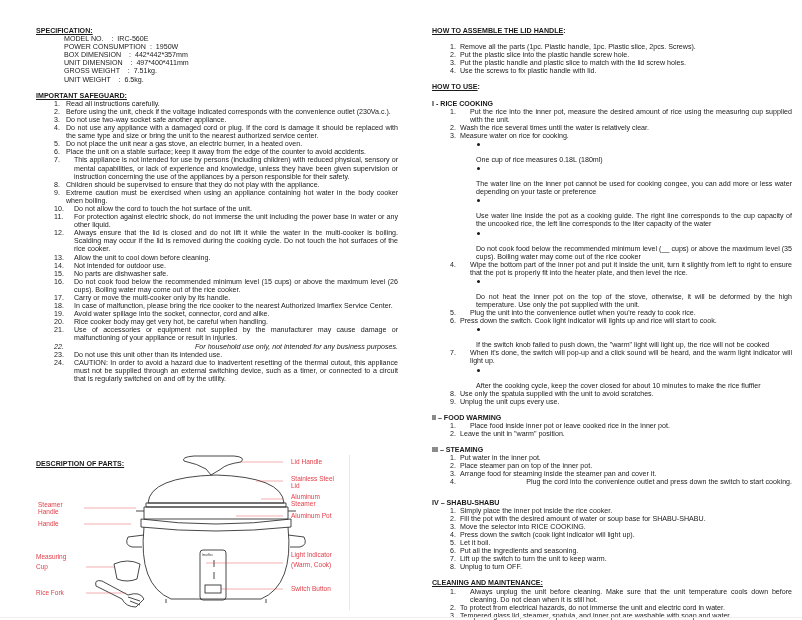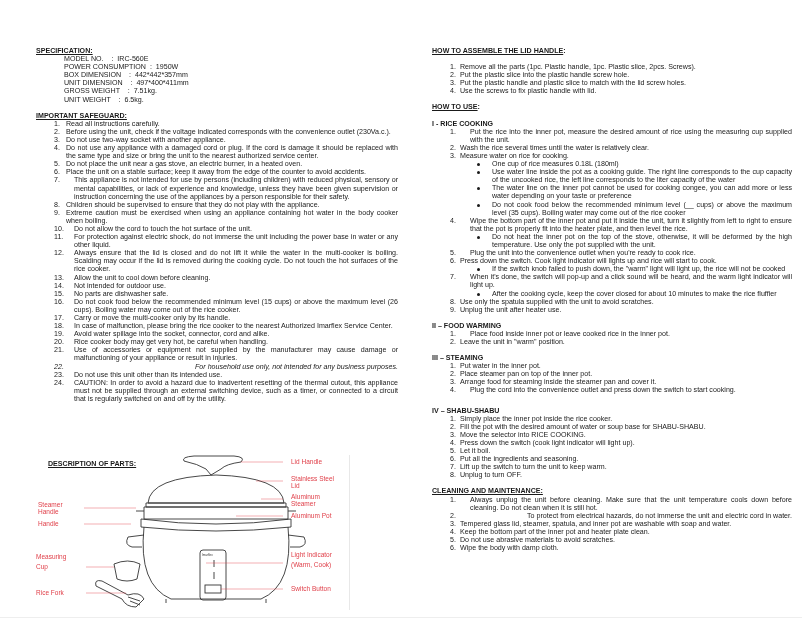--- a/index.html
+++ b/index.html
@@ -1,40 +1,40 @@
 <!DOCTYPE html>
 <html><head>
 <meta charset="utf-8">
 <style>
   * { box-sizing: border-box; margin: 0; padding: 0; }
   html, body { width: 802px; height: 620px; background: #ffffff; overflow: hidden; }
   body { font-family: "Liberation Sans", sans-serif; font-size: 7.1px; line-height: 8.1px; color: #1a1a1a; position: relative; }
-  .col { position: absolute; top: 47px; }
+  .col { position: absolute; top: 27px; }
   .col-left { left: 36px; width: 362px; }
   .col-right { left: 432px; width: 360px; }
   .h { font-weight: bold; text-decoration: underline; }
   .hb { font-weight: bold; }
   .spec-line { white-space: pre; padding-left: 28px; }
   .item { display: flex; }
   .num { flex: 0 0 auto; }
   .txt { flex: 1 1 auto; text-align: justify; }
   .ind-a { padding-left: 18px; }
   .ind-a .num { width: 10px; }
   .ind-b { padding-left: 18px; }
   .ind-b .num { width: 20px; }
   .bullets { padding-left: 44px; }
-  .bullet { display: flex; }
+  .bullet { display: flex; flex-direction: column; }
   .bullet .dot { width: 16px; flex: 0 0 16px; position: relative; }
   .bullet .dot::before { content: ""; position: absolute; left: 1px; top: 3px; width: 3px; height: 3px; background: #1a1a1a; border-radius: 50%; }
   .bi { font-weight: normal; font-style: italic; }
   .gap { height: 8px; }
   .gap2 { height: 12px; }
   
   .parts { position: absolute; left: 36px; top: 455px; width: 370px; height: 160px; }
-  .parts-title { position: absolute; left: 12px; top: 5px; font-weight: bold; text-decoration: underline; }
+  .parts-title { position: absolute; left: 0; top: 5px; font-weight: bold; text-decoration: underline; }
   .diagram { position: absolute; left: 0; top: 0; width: 370px; height: 160px; }
   .lbl { position: absolute; color: #e0404a; font-size: 6.5px; line-height: 6.5px; }
   .vline { position: absolute; left: 313px; top: 86px; width: 1px; height: 130px; background: #e8e8e8; }
   .bottom-line { position: absolute; left: 0; right: 0; top: 617px; height: 1px; background: #eeeeee; }
 </style>
 </head>
 <body>
 
 <div class="col col-left">
   <div class="h">SPECIFICATION:</div>
@@ -52,21 +52,21 @@
     <div class="item ind-a">
         <span class="num" style="width:12px">1.</span>
         <span class="txt">Read all instructions carefully.</span>
       </div>
     <div class="item ind-a">
         <span class="num" style="width:12px">2.</span>
         <span class="txt">Before using the unit, check if the voltage indicated corresponds with the convenience outlet (230Va.c.).</span>
       </div>
     <div class="item ind-a">
         <span class="num" style="width:12px">3.</span>
-        <span class="txt">Do not use two-way socket with another appliance.</span>
+        <span class="txt">Do not use two-way socket safe another appliance.</span>
       </div>
     <div class="item ind-a">
         <span class="num" style="width:12px">4.</span>
         <span class="txt">Do not use any appliance with a damaged cord or plug. If the cord is damage it should be replaced with the same type and size or bring the unit to the nearest authorized service center.</span>
       </div>
     <div class="item ind-a">
         <span class="num" style="width:12px">5.</span>
         <span class="txt">Do not place the unit near a gas stove, an electric burner, in a heated oven.</span>
       </div>
     <div class="item ind-a">
@@ -262,25 +262,25 @@
         <span class="num">3.</span>
         <span class="txt">Measure water on rice for cooking.</span>
       </div>
     <div class="bullets">
       <div class="bullet">
           <span class="dot"></span>
           <span class="txt">One cup of rice measures 0.18L (180ml)</span>
         </div>
       <div class="bullet">
           <span class="dot"></span>
+          <span class="txt">The water line on the inner pot cannot be used for cooking congee, you can add more or less water depending on your taste or preference</span>
+        </div>
+      <div class="bullet">
+          <span class="dot"></span>
           <span class="txt">Use water line inside the pot as a cooking guide. The right line corresponds to the cup capacity of the uncooked rice, the left line corresponds to the liter capacity of the water</span>
-        </div>
-      <div class="bullet">
-          <span class="dot"></span>
-          <span class="txt">The water line on the inner pot cannot be used for cooking congee, you can add more or less water depending on your taste or preference</span>
         </div>
       <div class="bullet">
           <span class="dot"></span>
           <span class="txt">Do not cook food below the recommended minimum level (__ cups) or above the maximum level (35 cups). Boiling water may come out of the rice cooker</span>
         </div>
     </div>
     <div class="item ind-b">
         <span class="num">4.</span>
         <span class="txt">Wipe the bottom part of the inner pot and put it inside the unit, turn it slightly from left to right to ensure that the pot is properly fit into the heater plate, and then level the rice.</span>
       </div>
@@ -313,21 +313,21 @@
           <span class="dot"></span>
           <span class="txt">After the cooking cycle, keep the cover closed for about 10 minutes to make the rice fluffier</span>
         </div>
     </div>
     <div class="item ind-a">
         <span class="num">8.</span>
         <span class="txt">Use only the spatula supplied with the unit to avoid scratches.</span>
       </div>
     <div class="item ind-a">
         <span class="num">9.</span>
-        <span class="txt">Unplug the unit after heater use.</span>
+        <span class="txt">Unplug the unit cups every use.</span>
       </div>
   </div>
   <div class="gap"></div>
 
   <div class="hb">II – FOOD WARMING</div>
   <div>
     <div class="item ind-b">
         <span class="num">1.</span>
         <span class="txt">Place food inside inner pot or leave cooked rice in the inner pot.</span>
       </div>
@@ -347,21 +347,21 @@
     <div class="item ind-a">
         <span class="num">2.</span>
         <span class="txt">Place steamer pan on top of the inner pot.</span>
       </div>
     <div class="item ind-a">
         <span class="num">3.</span>
         <span class="txt">Arrange food for steaming inside the steamer pan and cover it.</span>
       </div>
     <div class="item ind-b">
         <span class="num">4.</span>
-        <span class="txt" style="text-align:left">Plug the cord into the convenience outlet and press down the switch to start cooking.</span>
+        <span class="txt" style="text-align:right">Plug the cord into the convenience outlet and press down the switch to start cooking.</span>
       </div>
   </div>
   <div class="gap2"></div>
 
   <div class="hb">IV – SHABU-SHABU</div>
   <div>
     <div class="item ind-a">
         <span class="num">1.</span>
         <span class="txt">Simply place the inner pot inside the rice cooker.</span>
       </div>
@@ -397,21 +397,21 @@
   <div class="gap"></div>
 
   <div class="h">CLEANING AND MAINTENANCE:</div>
   <div>
     <div class="item ind-b">
         <span class="num">1.</span>
         <span class="txt">Always unplug the unit before cleaning. Make sure that the unit temperature cools down before cleaning. Do not clean when it is still hot.</span>
       </div>
     <div class="item ind-a">
         <span class="num">2.</span>
-        <span class="txt" style="text-align:right">To protect from electrical hazards, do not immerse the unit and electric cord in water.</span>
+        <span class="txt" style="text-align:left">To protect from electrical hazards, do not immerse the unit and electric cord in water.</span>
       </div>
     <div class="item ind-a">
         <span class="num">3.</span>
         <span class="txt" style="text-align:left">Tempered glass lid, steamer, spatula, and inner pot are washable with soap and water.</span>
       </div>
     <div class="item ind-a">
         <span class="num">4.</span>
         <span class="txt">Keep the bottom part of the inner pot and heater plate clean.</span>
       </div>
     <div class="item ind-a">

